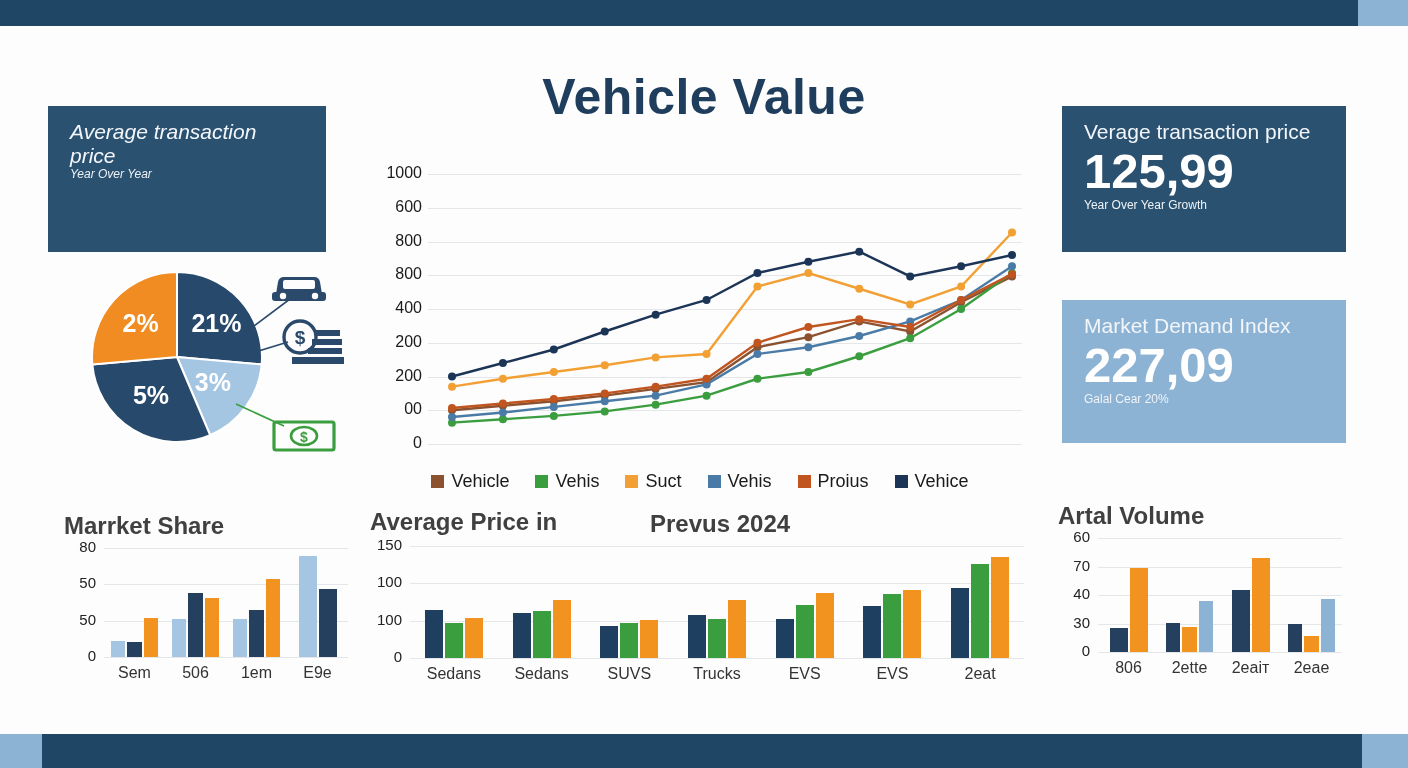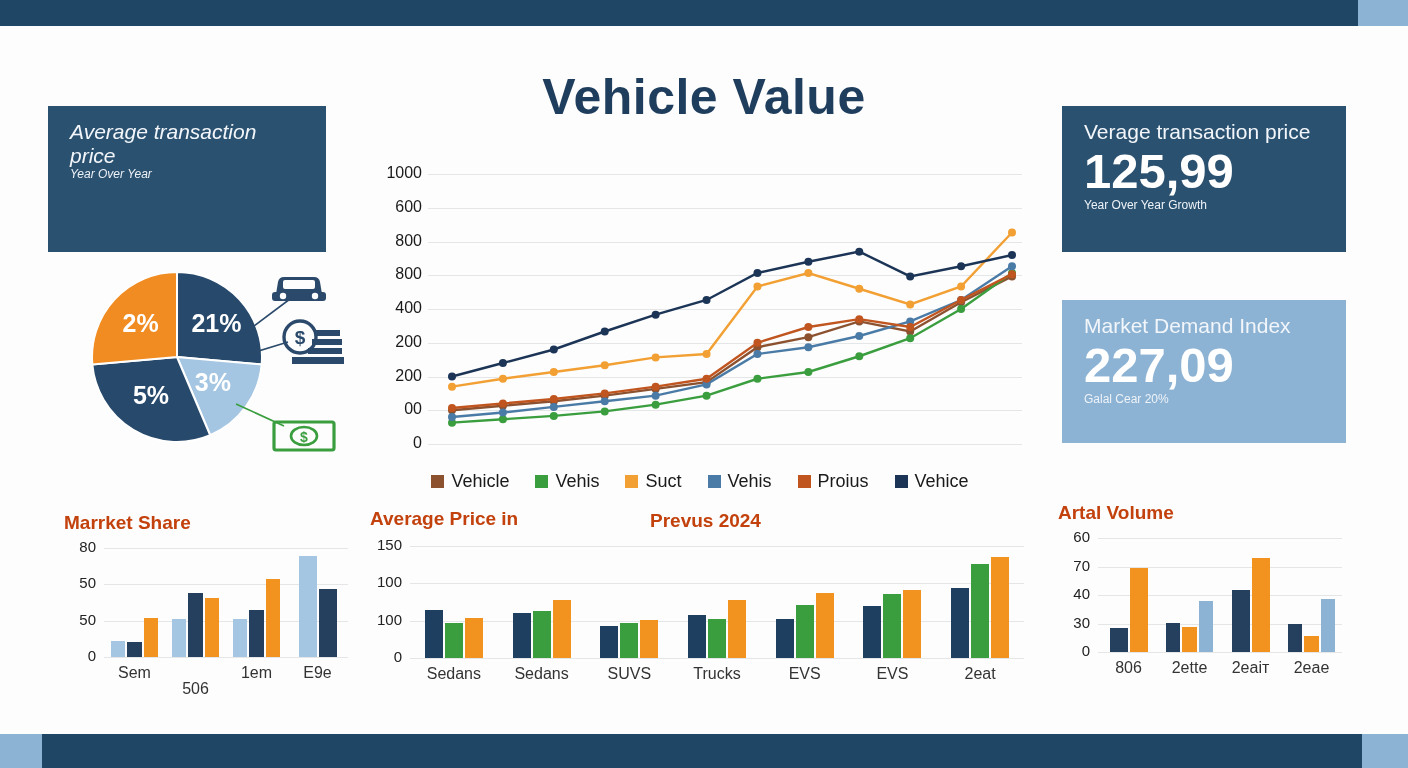--- a/index.html
+++ b/index.html
@@ -38,21 +38,21 @@
 
   
   #pie-wrap { position: absolute; left: 92px; top: 272px; width: 170px; height: 170px; }
   #pie-wrap .pie-svg { position: absolute; left: 0; top: 0; }
   .pie-lbl { position: absolute; color: #ffffff; font-size: 25px; font-weight: bold; }
   #pie-icons { position: absolute; left: 262px; top: 272px; width: 95px; height: 175px; }
   .leader { position: absolute; }
 
   
   .panel { position: absolute; }
-  .panel-title { font-size: 19px; font-weight: bold; color: #c2410c; }
+  .panel-title { font-size: 24px; font-weight: bold; color: #404040; }
 
   .axis-lbl { position: absolute; font-size: 15px; color: #222; text-align: right; }
   .grid-line { position: absolute; height: 1px; background: #e4e6e8; }
   .cat-lbl { position: absolute; font-size: 16px; color: #333; text-align: center; }
 
   .bar { position: absolute; bottom: 0; }
 
   
   #linechart { position: absolute; left: 370px; top: 160px; width: 660px; height: 300px; }
   #line-yaxis { position: absolute; left: 370px; top: 160px; width: 56px; height: 300px; }
@@ -283,21 +283,21 @@
       <div class="axis-lbl" style="left: 0px; top: 98.6667px; width: 32px;">50</div>
       <div class="grid-line" style="left: 40px; top: 145px; width: 244px;"></div>
       <div class="axis-lbl" style="left: 0px; top: 135px; width: 32px;">0</div>
       <div class="bar" style="left: 46.54px; top: 128.65px; width: 14.64px; height: 16.35px; background: rgb(165, 198, 226); position: absolute;"></div>
       <div class="bar" style="left: 63.18px; top: 129.74px; width: 14.64px; height: 15.26px; background: rgb(37, 64, 94); position: absolute;"></div>
       <div class="bar" style="left: 79.82px; top: 105.76px; width: 14.64px; height: 39.24px; background: rgb(242, 147, 31); position: absolute;"></div>
       <div class="cat-lbl" style="left: 40px; top: 152px; width: 61px;">Sem</div>
       <div class="bar" style="left: 107.54px; top: 106.85px; width: 14.64px; height: 38.15px; background: rgb(165, 198, 226); position: absolute;"></div>
       <div class="bar" style="left: 124.18px; top: 80.69px; width: 14.64px; height: 64.31px; background: rgb(37, 64, 94); position: absolute;"></div>
       <div class="bar" style="left: 140.82px; top: 86.14px; width: 14.64px; height: 58.86px; background: rgb(242, 147, 31); position: absolute;"></div>
-      <div class="cat-lbl" style="left: 101px; top: 152px; width: 61px; margin-top: 16px;">506</div>
+      <div class="cat-lbl" style="left: 101px; top: 152px; width: 61px;">506</div>
       <div class="bar" style="left: 168.54px; top: 106.85px; width: 14.64px; height: 38.15px; background: rgb(165, 198, 226); position: absolute;"></div>
       <div class="bar" style="left: 185.18px; top: 98.13px; width: 14.64px; height: 46.87px; background: rgb(37, 64, 94); position: absolute;"></div>
       <div class="bar" style="left: 201.82px; top: 66.52px; width: 14.64px; height: 78.48px; background: rgb(242, 147, 31); position: absolute;"></div>
       <div class="cat-lbl" style="left: 162px; top: 152px; width: 61px;">1em</div>
       <div class="bar" style="left: 234.5px; top: 43.63px; width: 18px; height: 101.37px; background: rgb(165, 198, 226); position: absolute;"></div>
       <div class="bar" style="left: 254.5px; top: 77.42px; width: 18px; height: 67.58px; background: rgb(37, 64, 94); position: absolute;"></div>
       <div class="cat-lbl" style="left: 223px; top: 152px; width: 61px;">E9e</div>
     </div>
   <div class="panel" id="panel-avg">
       <div class="panel-title" style="position: absolute; left: 0px; top: 0px;">Average Price in</div>

